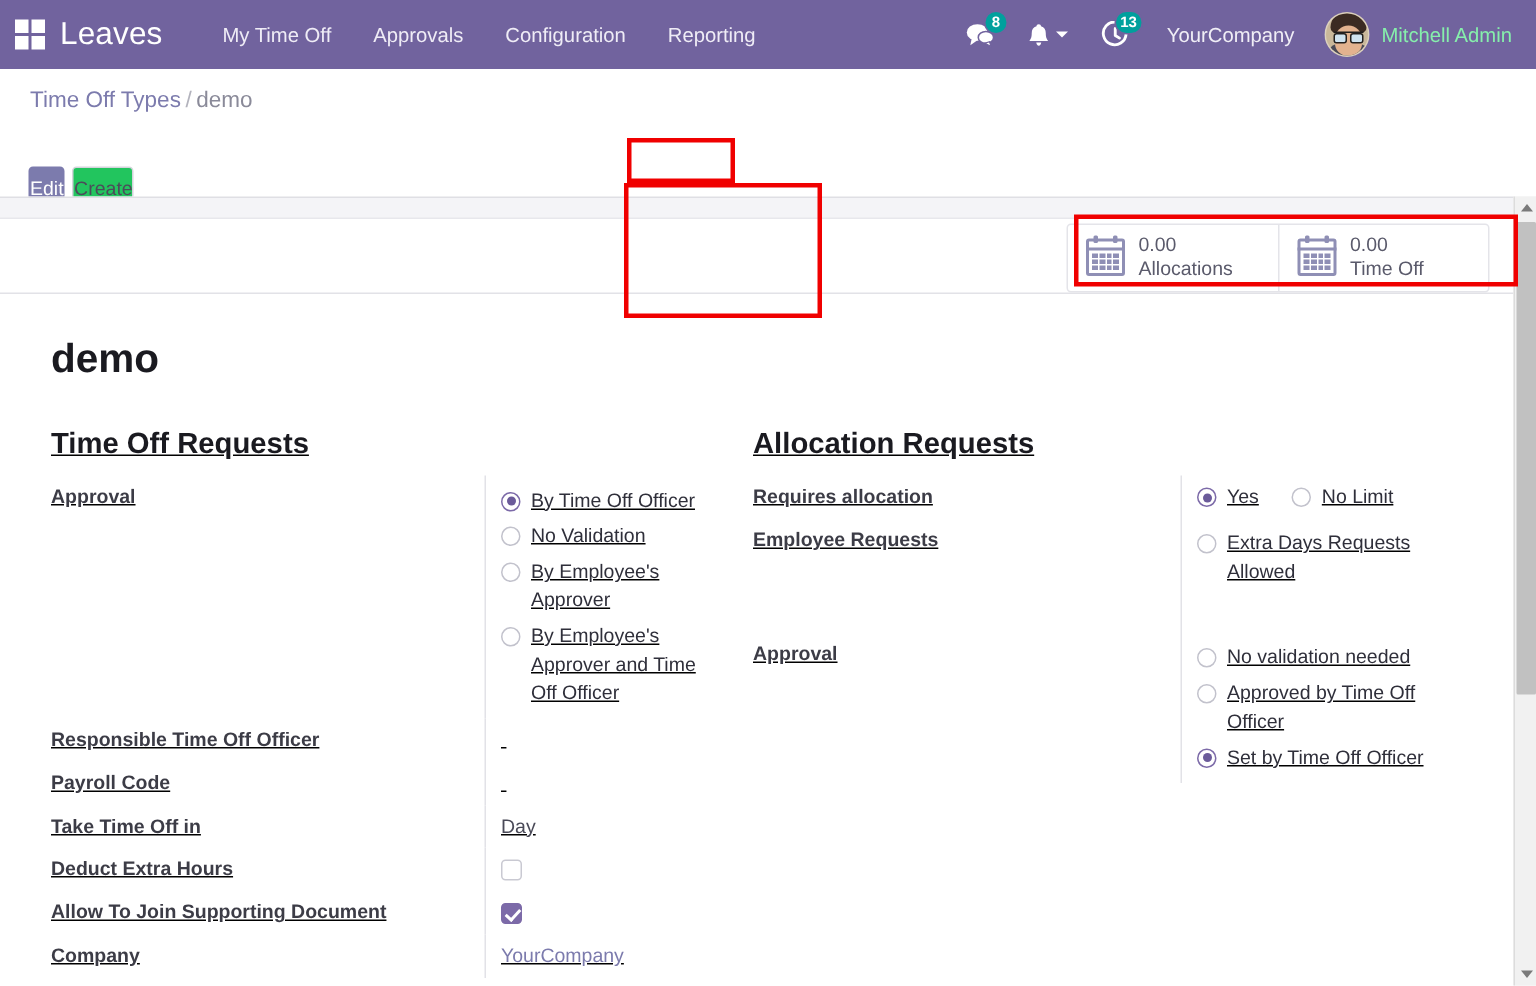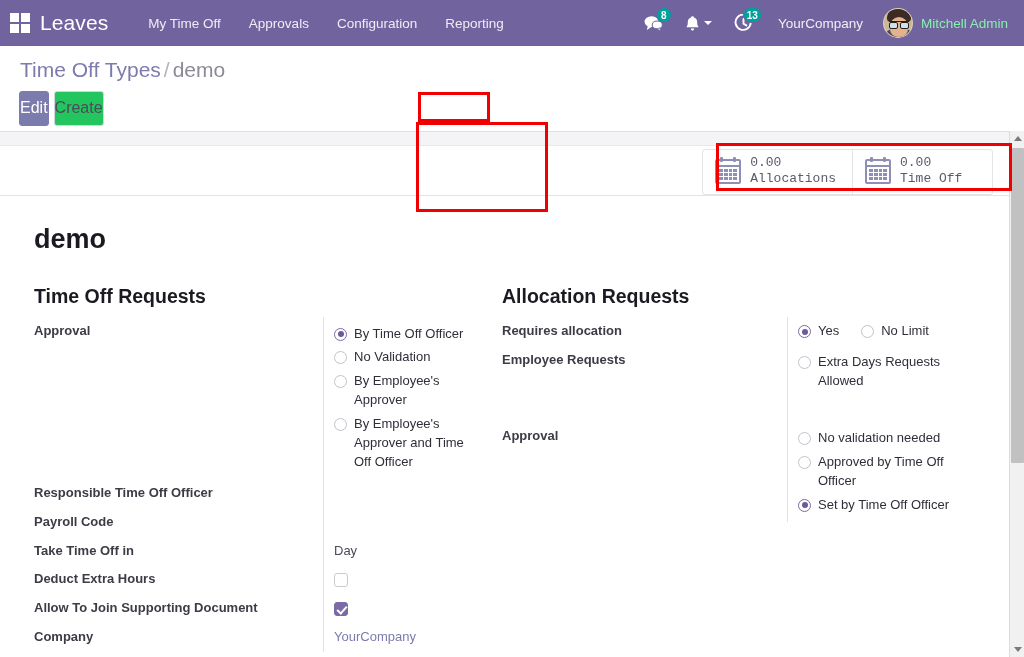--- a/index.html
+++ b/index.html
@@ -100,30 +100,30 @@
   .username { font-size: 13.5px; color: #86efac; white-space: nowrap; }
 
   
   .control-panel {
     position: absolute; top: 46px; left: 0;
     width: 1024px; height: 85px;
     background: #ffffff;
   }
   .breadcrumb {
     position: absolute; left: 20px; top: 12px;
-    font-size: 21px; color: #8f8f9e;
+    font-size: 15px; color: #8f8f9e;
   }
   .breadcrumb .bc-parent { color: #7c7bad; cursor: pointer; }
   .breadcrumb .bc-sep { color: #b3b3bd; margin: 0 3px; }
   .breadcrumb .bc-current { color: #8a8a99; }
 
   .btn-row { position: absolute; left: 19px; top: 45px; display: flex; }
   .btn {
-    font-size: 16px; padding: 5px 0 6px;
-    border-radius: 3px; cursor: pointer; line-height: 1.4;
+    font-size: 13px; padding: 5px 0 6px;
+    border-radius: 3px; cursor: pointer; line-height: 1.4; margin-top: 20px;
   }
   .btn-primary {
     background: #7c7bad; color: #ffffff; border: 1px solid #7c7bad;
   }
   .btn-default {
     background: #22c55e; color: #4c4c5a;
     border: 1px solid #d4d4dc; margin-left: 5px;
   }
 
   
@@ -176,21 +176,20 @@
     overflow: hidden;
   }
   .sheet-strip {
     height: 14px; background: #f4f4f7;
     border-bottom: 1px solid #e7e7ec;
   }
   .sheet {
     position: relative; background: #ffffff;
     border-bottom: 1px solid #e2e2e7;
     height: 50px;
-    font-family: Liberation Mono, monospace;
   }
   .stat-buttons {
     position: absolute; right: 16px; top: 3px;
     display: flex; border: 1px solid #e4e4e9; border-radius: 3px;
     background: #fff; overflow: hidden;
   }
   .stat-btn {
     display: flex; align-items: center; gap: 9px;
     padding: 5px 16px 6px 12px; cursor: pointer;
     min-width: 140px;
@@ -222,21 +221,21 @@
   .cal-icon .grid i { background: #8f8fb5; }
 
   .record-title {
     font-size: 27px; font-weight: bold; color: #1a1a20;
     padding: 28px 0 0 34px;
   }
 
   .groups {
     display: flex; padding: 30px 0 0 0;
   }
-  .group { width: 470px; padding-left: 34px; }
+  .group { width: 470px; padding-left: 34px; text-decoration: underline; }
   .group.right { padding-left: 32px; width: 500px; }
   .group-title {
     font-size: 19.5px; font-weight: bold; color: #1a1a20;
     margin-bottom: 9px;
   }
   .field-row { display: flex; margin-bottom: 0; gap: 47px; }
   .field-label {
     font-size: 13px; font-weight: bold; color: #3c3c46;
     width: 242px; padding: 5px 8px 5px 0; line-height: 1.45;
   }

